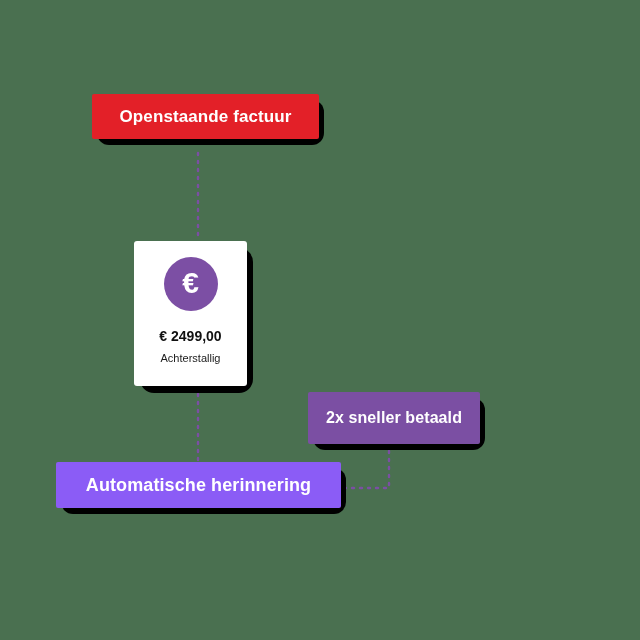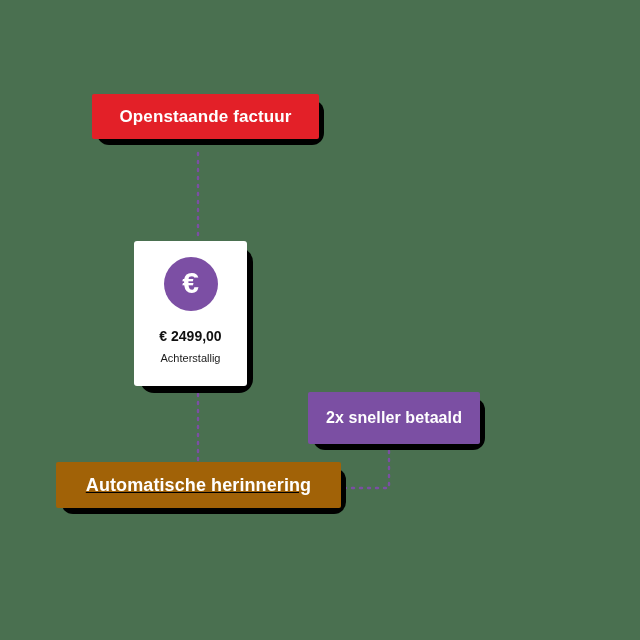--- a/index.html
+++ b/index.html
@@ -192,18 +192,18 @@
 
   <div class="node" id="node-sneller-betaald">
     <div class="shadow"></div>
     <div class="face" style="background: rgb(123, 79, 163);">
       <span class="label">2x sneller betaald</span>
     </div>
   </div>
 
   <div class="node" id="node-automatische-herinnering">
     <div class="shadow"></div>
-    <div class="face" style="background: #a16207; text-decoration: underline;">
+    <div class="face" style="background: #8b5cf6;">
       <span class="label">Automatische herinnering</span>
     </div>
   </div>
 
 </div>
 
 </body></html>

